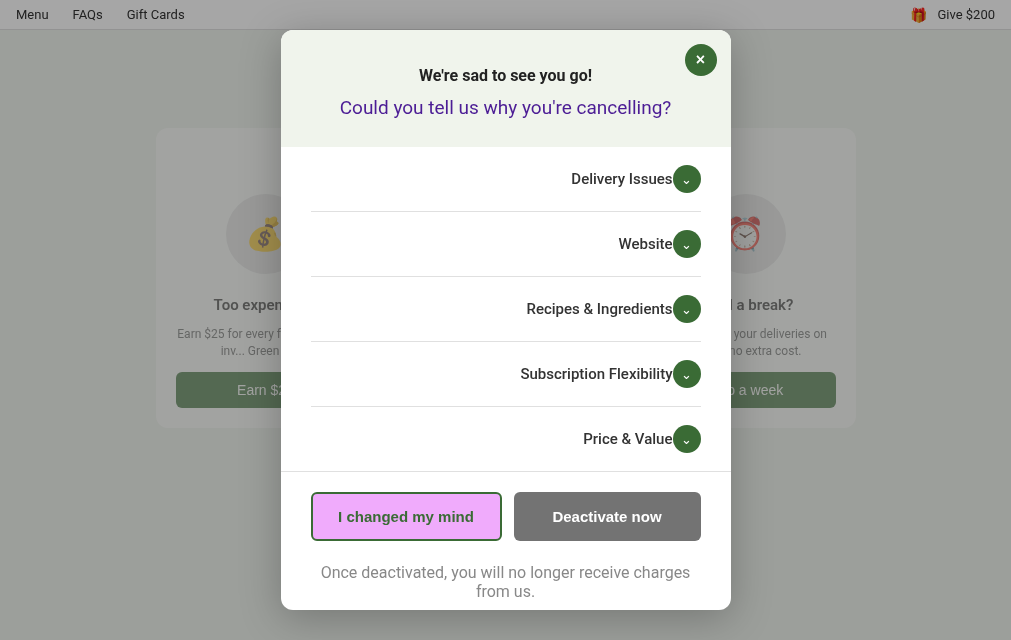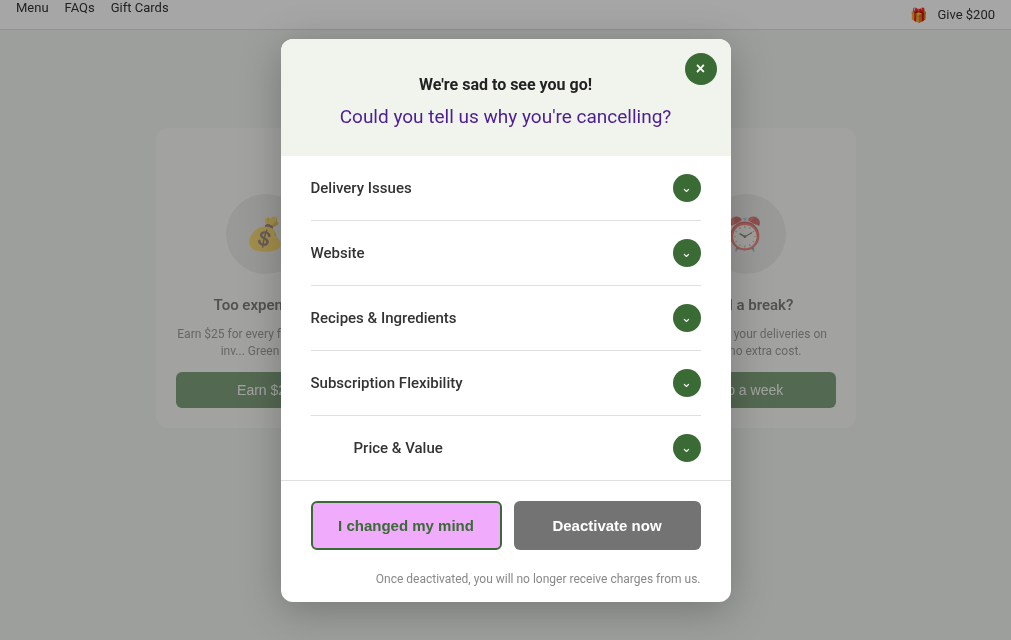--- a/index.html
+++ b/index.html
@@ -12,22 +12,23 @@
       position: relative;
     }
 
     
     .bg-nav {
       position: absolute;
       top: 0; left: 0; right: 0;
       height: 30px;
       background: #fff;
       display: flex;
+      align-items: center;
       padding: 0 16px;
-      gap: 16px;
+      gap: 24px;
       border-bottom: 1px solid #e0e0e0;
       z-index: 1;
     }
     .bg-nav-item {
       font-size: 13px;
       color: #333;
     }
     .bg-nav-right {
       margin-left: auto;
       display: flex;
@@ -171,23 +172,22 @@
 
     .modal-body {
       padding: 0 30px;
     }
 
     .accordion-item {
       border-bottom: 1px solid #e0e0e0;
       padding: 18px 0;
       display: flex;
       align-items: center;
-      justify-content: space-between;
-      cursor: pointer;
-      gap: 36px;
+      justify-content: flex-end;
+      cursor: pointer;
     }
 
     .accordion-item:last-child {
       border-bottom: none;
       margin-left: 43px;
     }
 
     .accordion-label {
       font-size: 15px;
       color: #333;
@@ -236,22 +236,22 @@
       background: #737373;
       color: #fff;
       border: none;
       border-radius: 6px;
       font-size: 15px;
       font-weight: 600;
       cursor: pointer;
     }
 
     .modal-disclaimer {
-      text-align: right;
-      font-size: 12px;
+      text-align: center;
+      font-size: 16px;
       color: #888;
       margin-top: 22px;
     }
 
     
     .gift-icon {
       font-size: 14px;
       margin-right: 4px;
     }
   </style>

